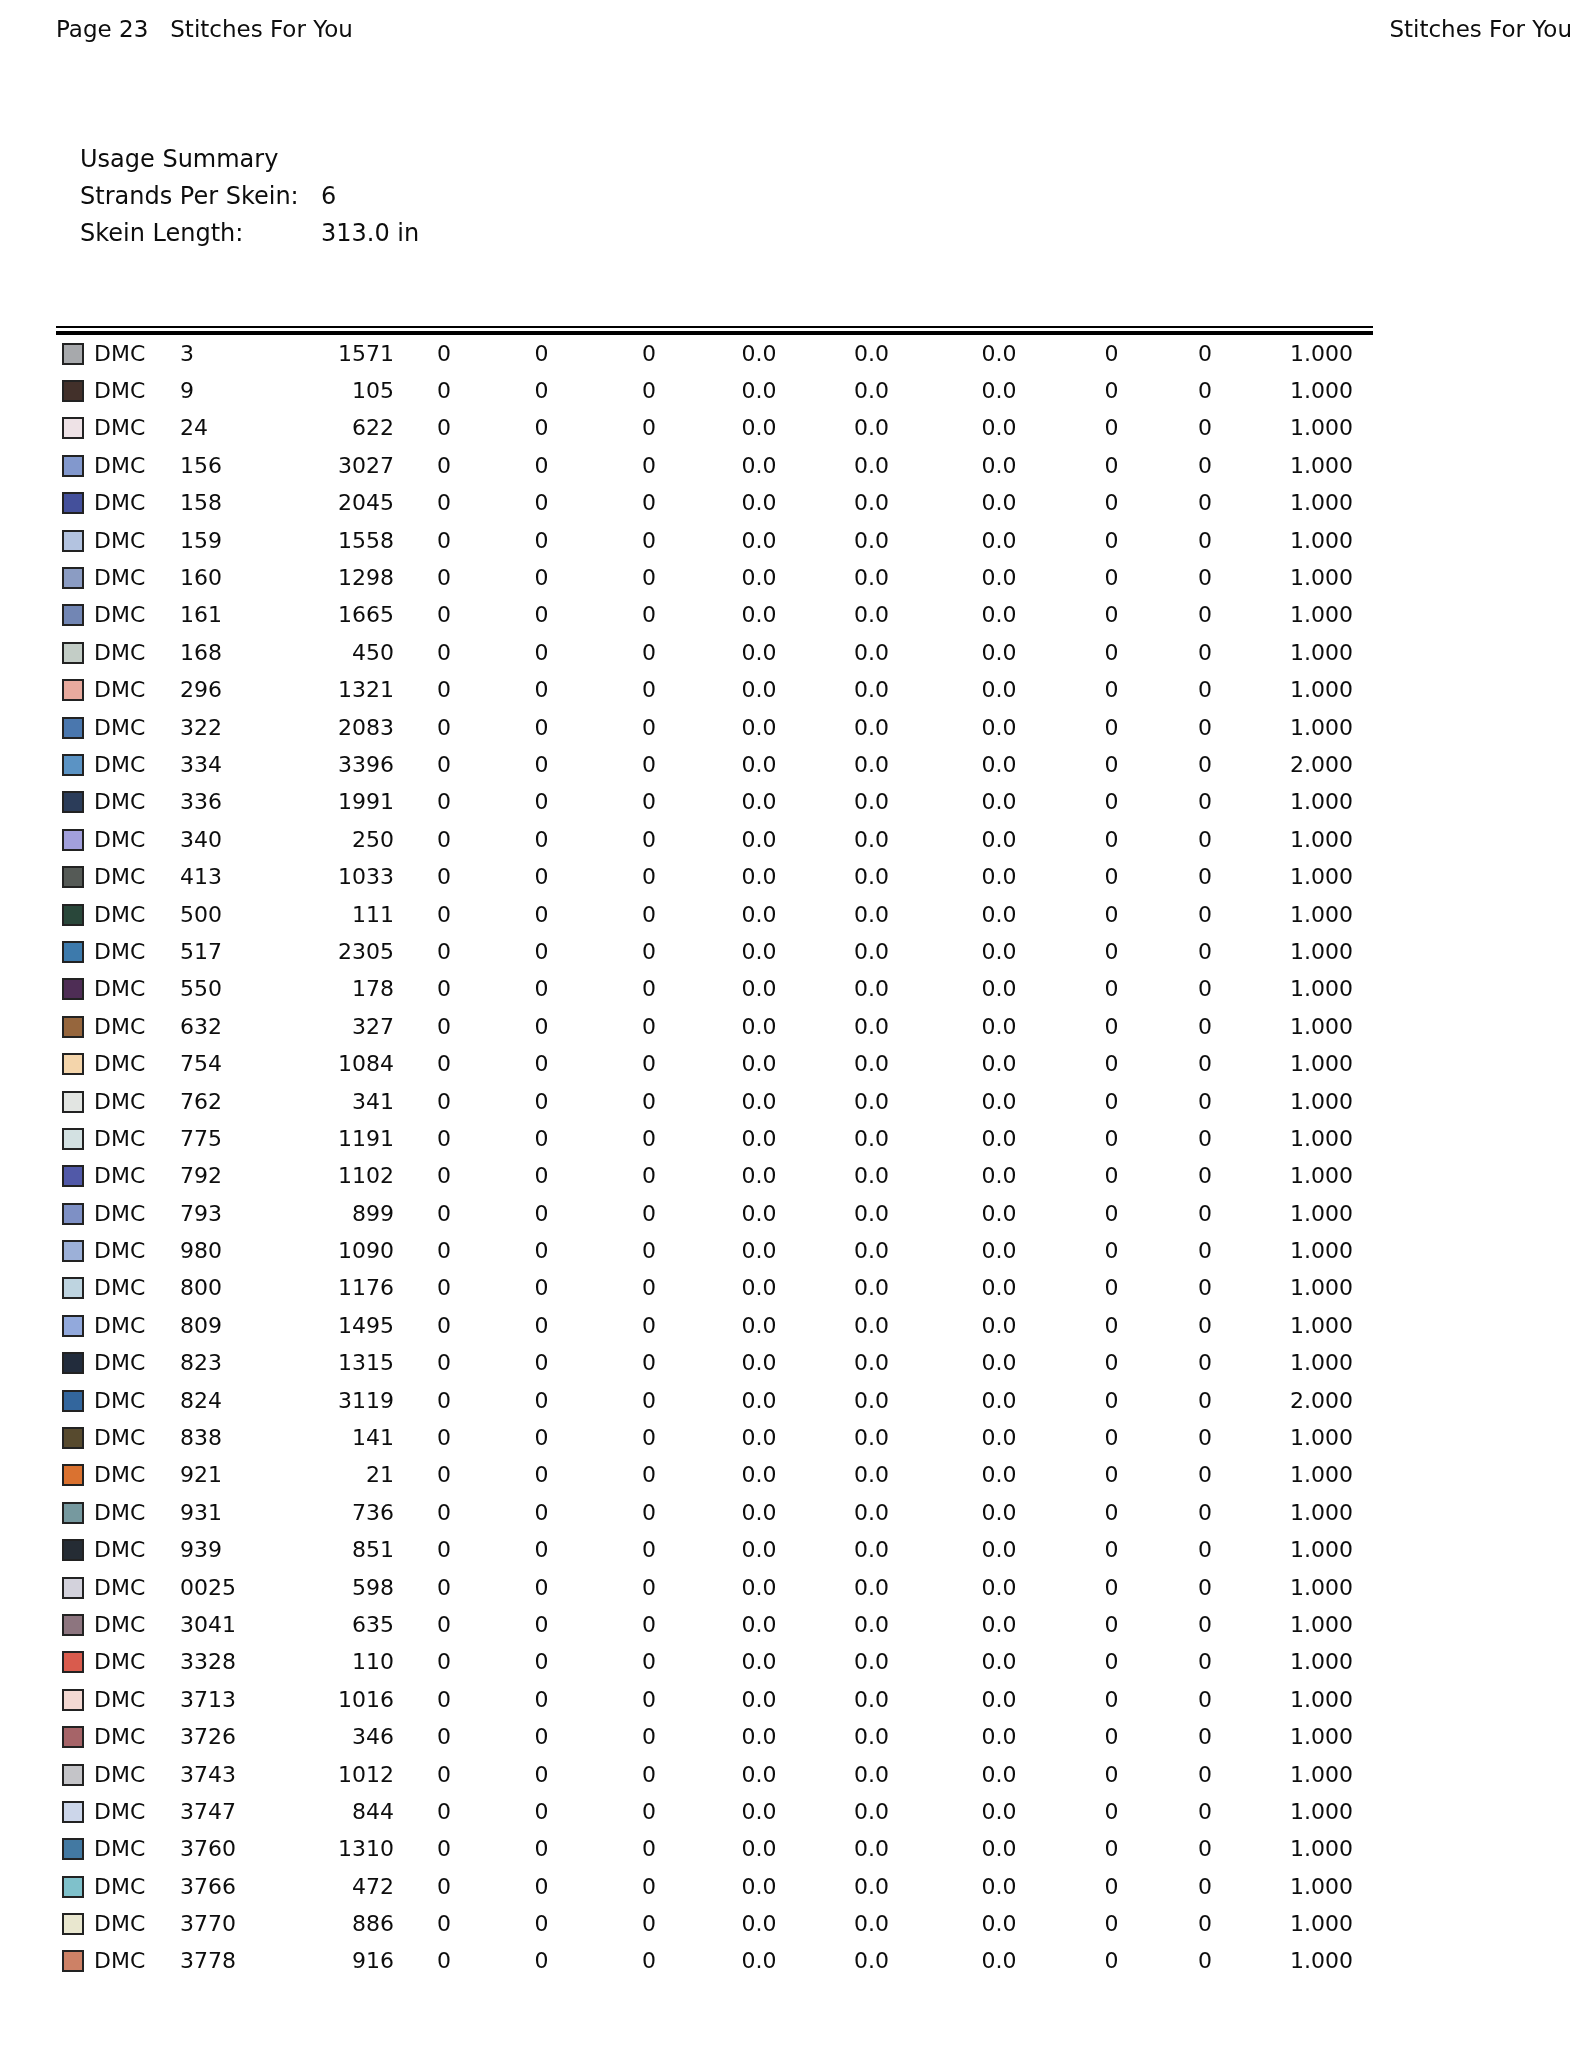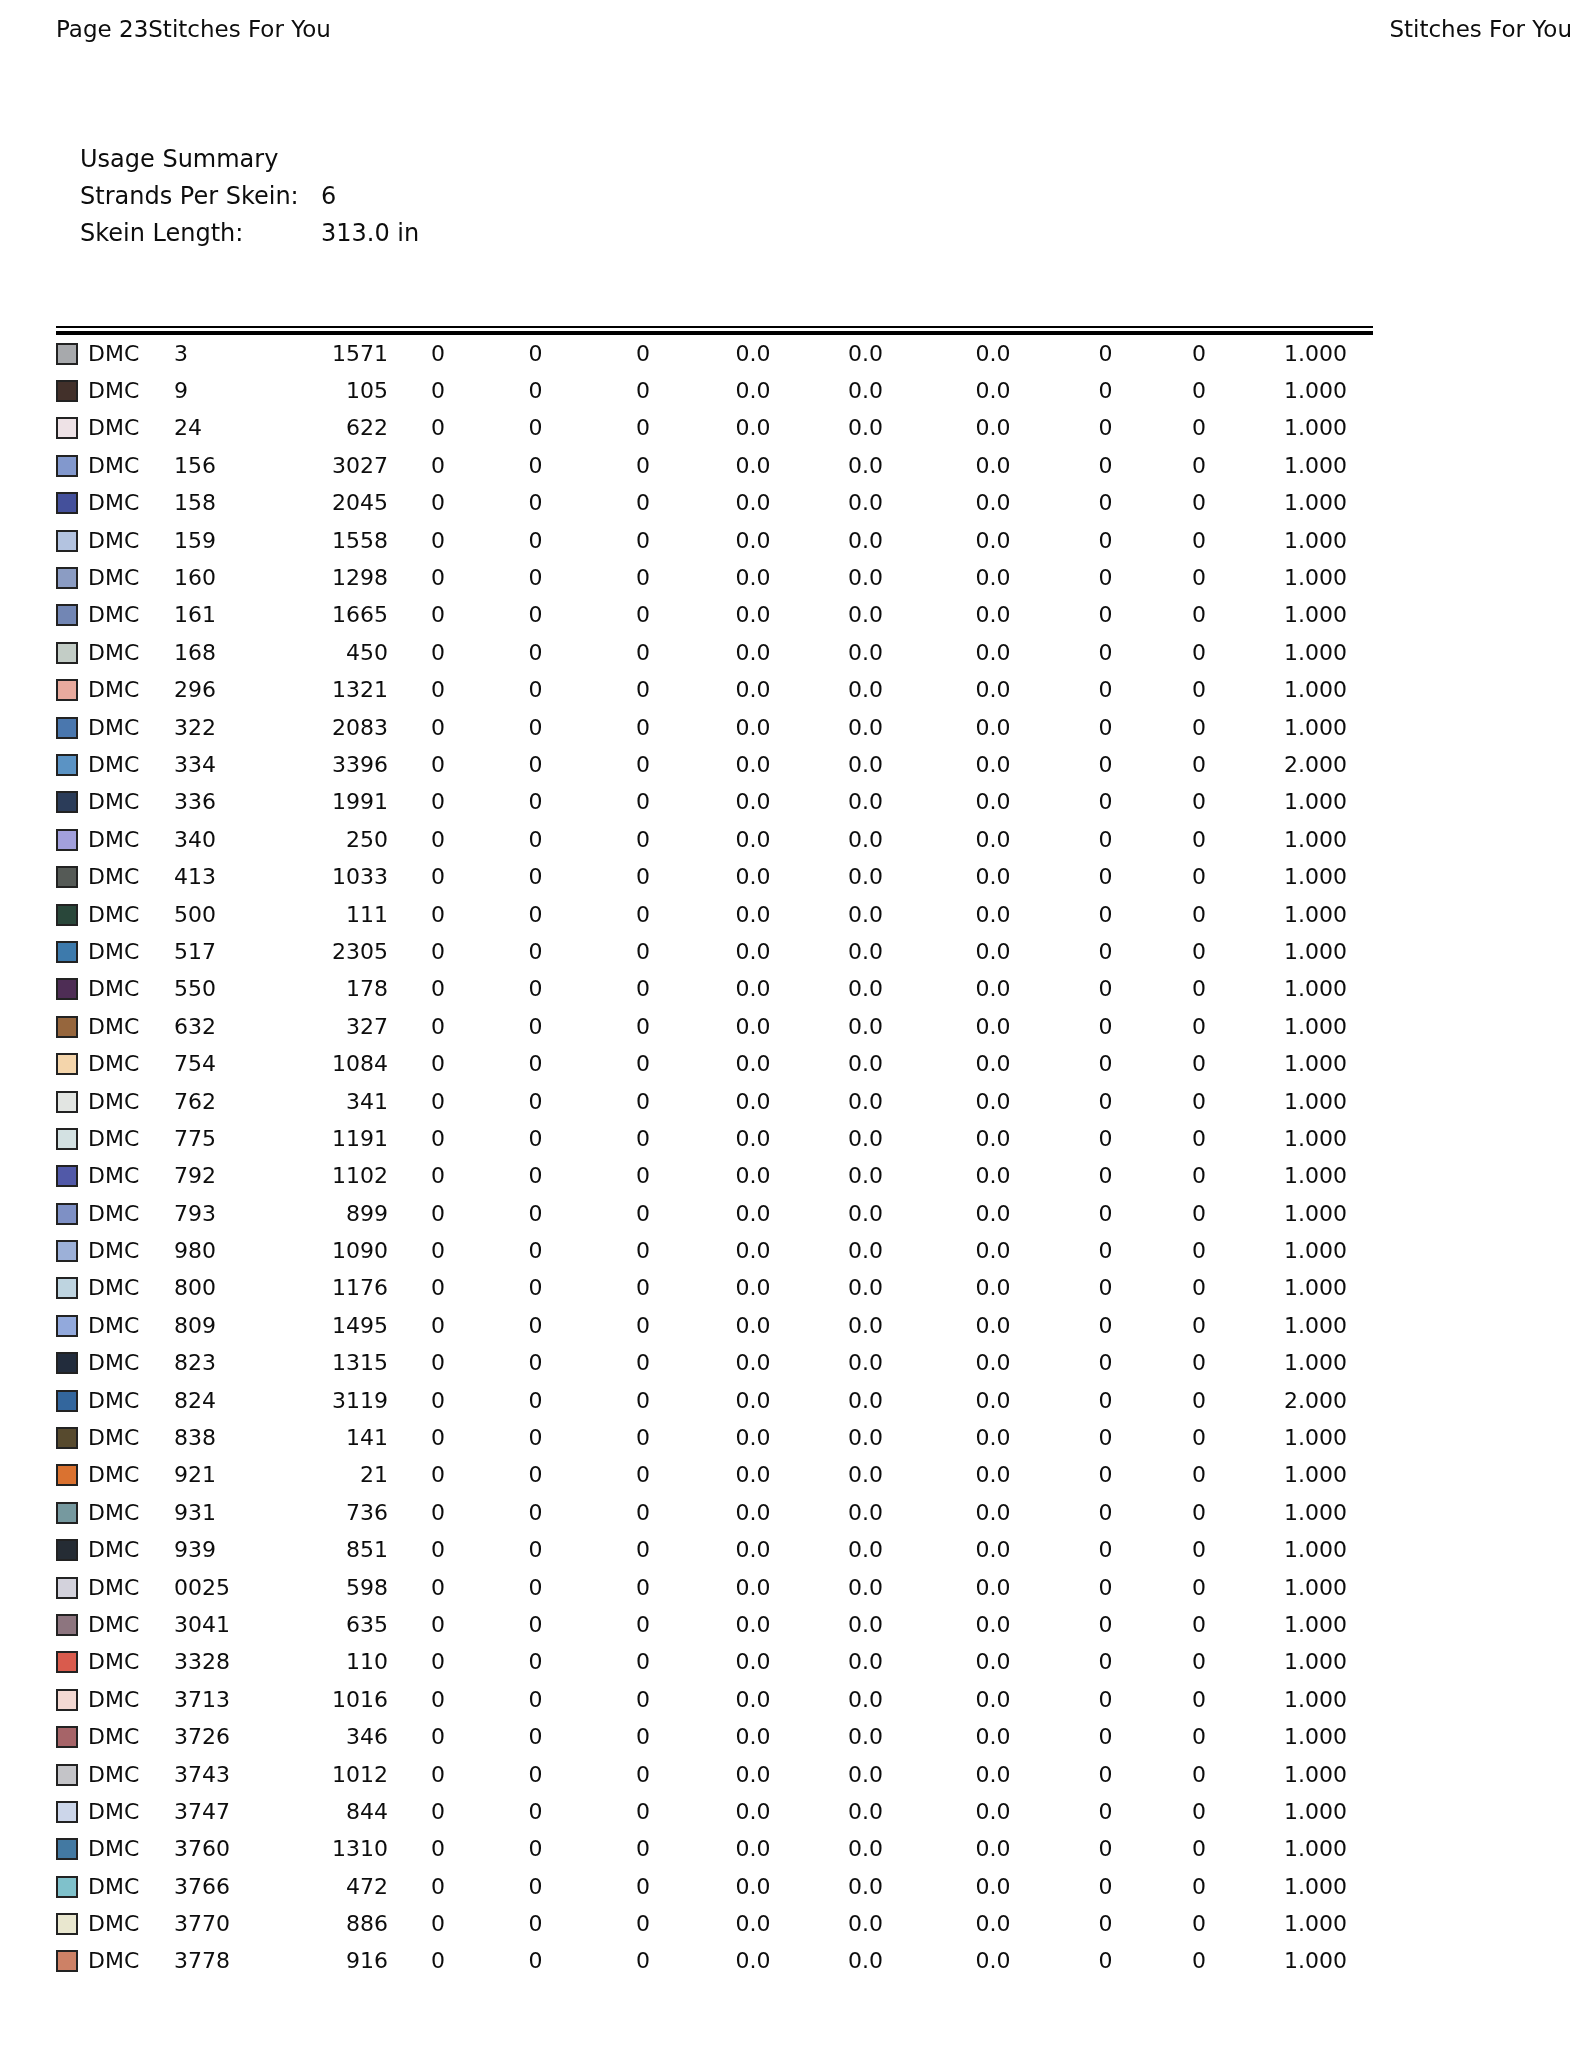--- a/index.html
+++ b/index.html
@@ -9,21 +9,21 @@
     background:#ffffff;
     font-family:"DejaVu Sans", sans-serif;
     color:#0d0d0d;
     overflow:hidden;
   }
   
   .hdr-left {
     position:absolute; left:56px; top:16px;
     font-size:23px; white-space:nowrap;
   }
-  .hdr-left .page-label { }
+  .hdr-left .page-label { margin-right:22px; }
   .hdr-right {
     position:absolute; right:16px; top:16px;
     font-size:23px; white-space:nowrap;
   }
   
   .summary { position:absolute; left:56px; top:140px; font-size:24px; }
   .summary-line { height:37px; display:flex; align-items:center;margin-left:24px; }
   .summary-label { display:inline-block; width:241px; }
   .summary-value { display:inline-block; }
   
@@ -33,21 +33,21 @@
     grid-template-columns:118px 110px 104px 100px 95px 120px 100px 125px 130px 95px 92px 102px;
     width:1291px;
     align-items:center;
   }
   .thead-row { height:34px; font-size:22px; }
   .thead-row .cell { white-space:nowrap; }
   .rule { width:1317px; margin-top:2px; }
   .rule .thin  { height:2px; background:#000; }
   .rule .gap   { height:3px; }
   .rule .thick { height:4px; background:#000; }
-  .trow { height:37.4px; font-size:22px; }
+  .trow { height:37.4px; font-size:22px;margin-left:6px; }
   .cell { line-height:1; }
   .al { text-align:left; }
   .ac { text-align:center; }
   .ar { text-align:right; }
   .type-cell { display:flex; align-items:center; }
   .swatch {
     width:22px; height:22px;
     box-sizing:border-box;
     border:2px solid #222;
     margin-right:10px;

